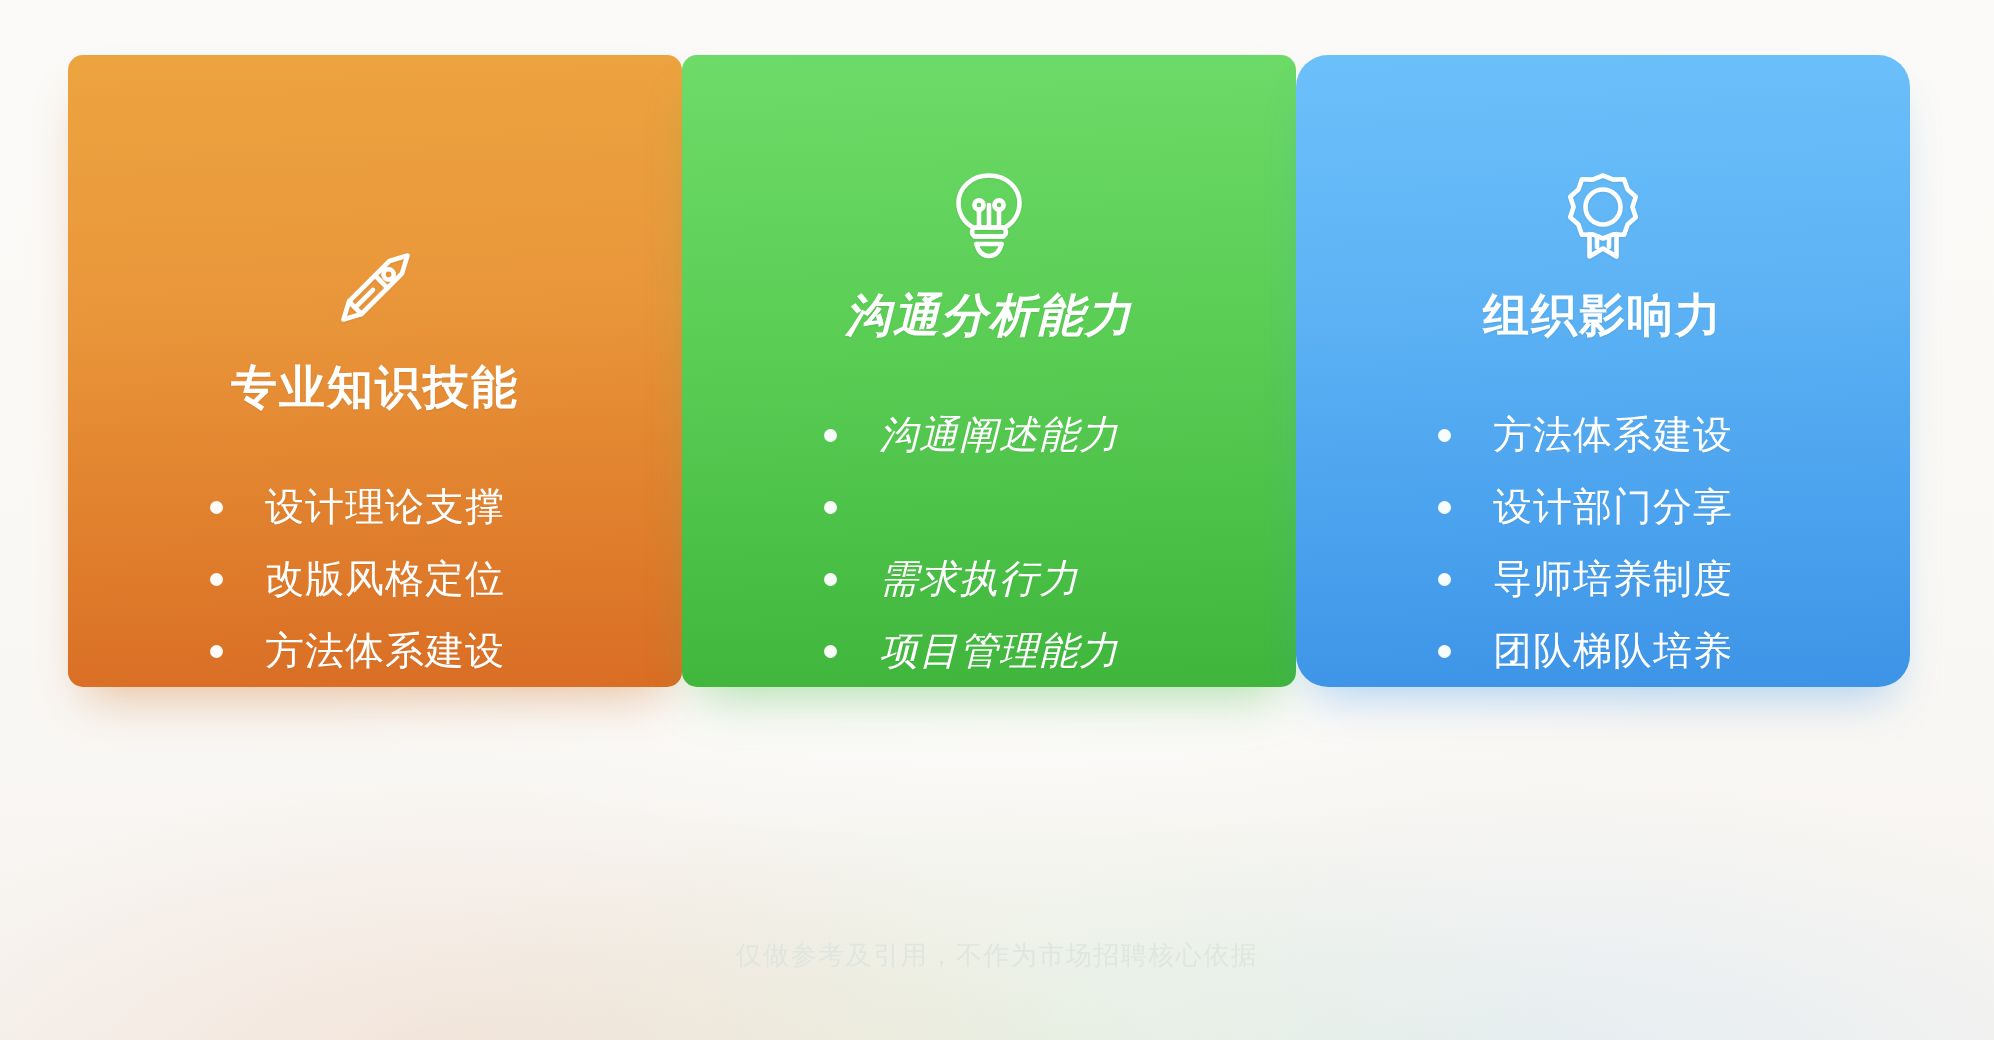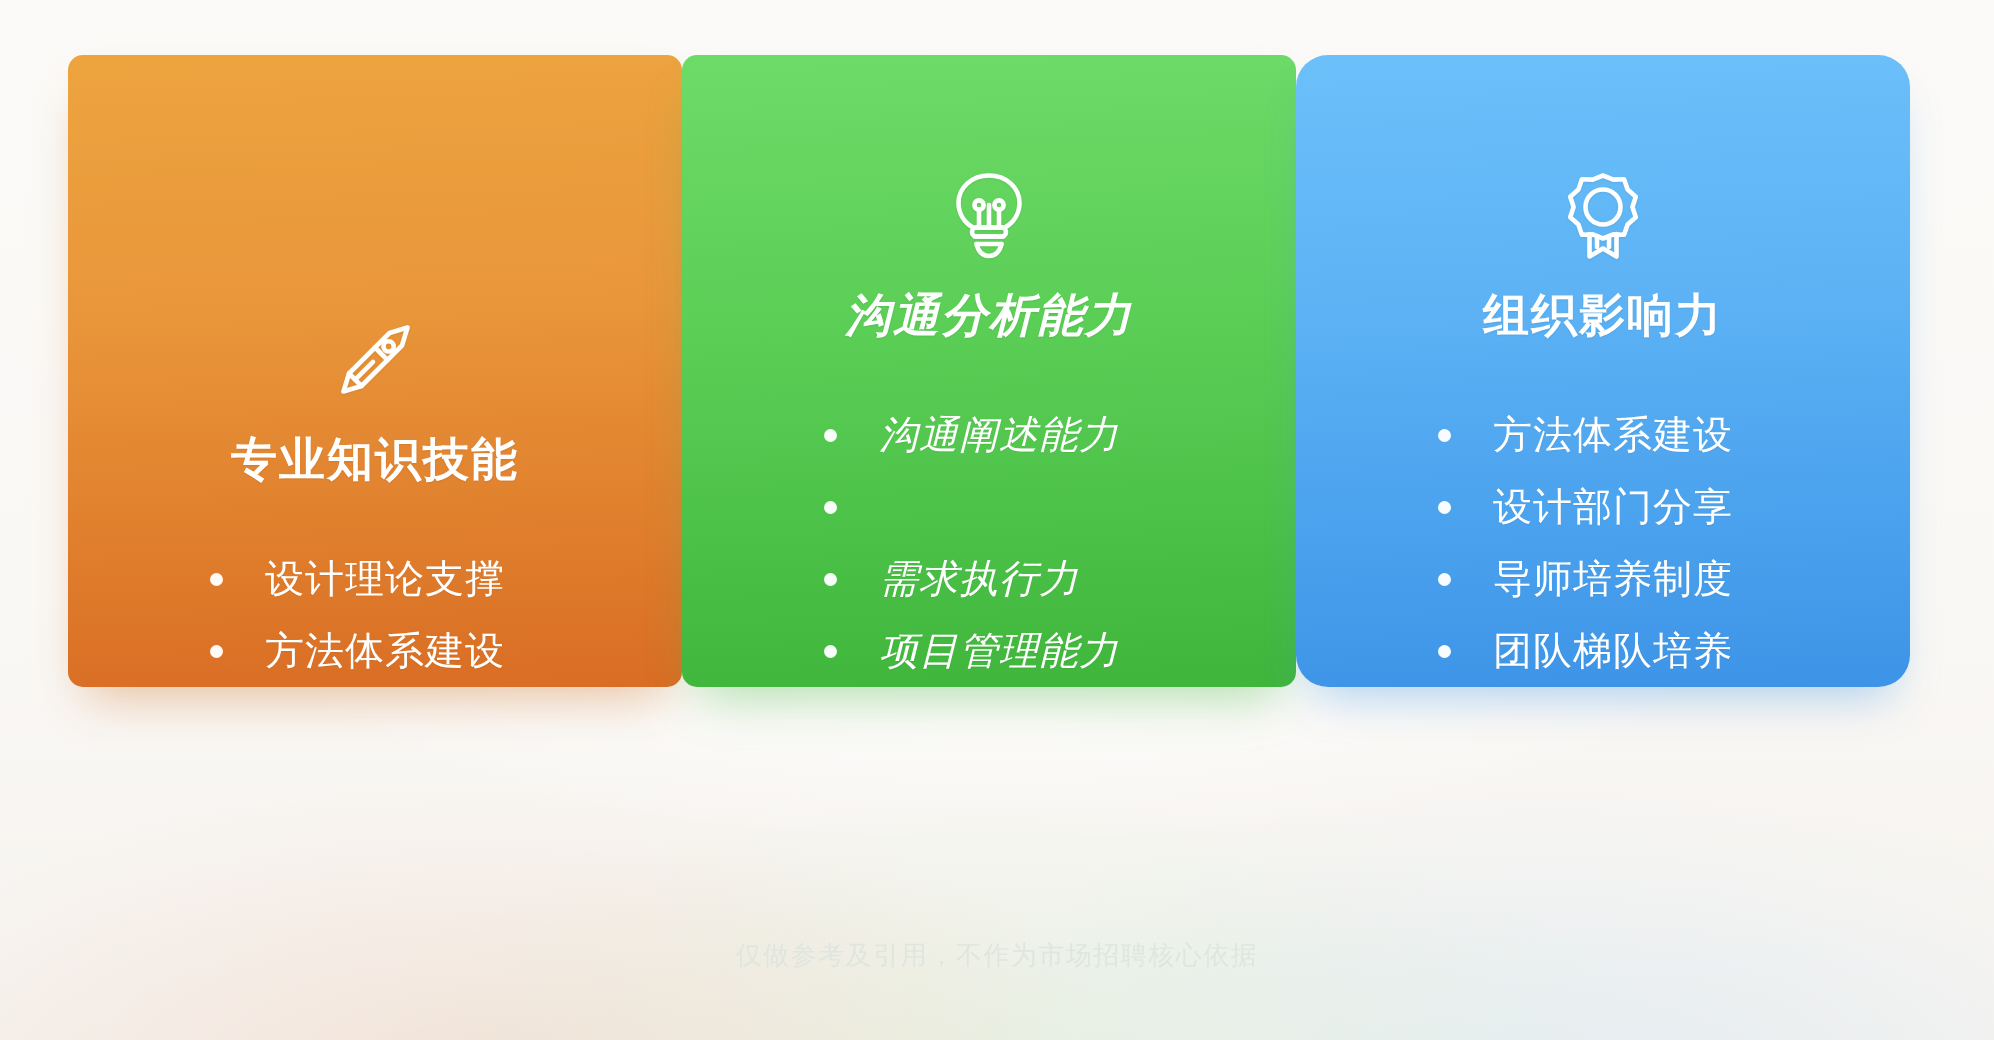--- a/index.html
+++ b/index.html
@@ -159,20 +159,24 @@
             <path d="M26.2 65.7 L44.0 47.9"></path>
             <circle cx="59.6" cy="32.4" r="5.1"></circle>
           </g>
         </svg>
       </div>
       <div class="card-title">专业知识技能</div>
       <ul class="card-list">
         <li>
           <span class="bullet"></span>
           <span class="item-label">设计理论支撑</span>
+        </li>
+        <li>
+          <span class="bullet"></span>
+          <span class="item-label">改版风格定位</span>
         </li>
         <li>
           <span class="bullet"></span>
           <span class="item-label">方法体系建设</span>
         </li>
       </ul>
     </div>
 
     <div class="card green">
       <div class="card-icon">

